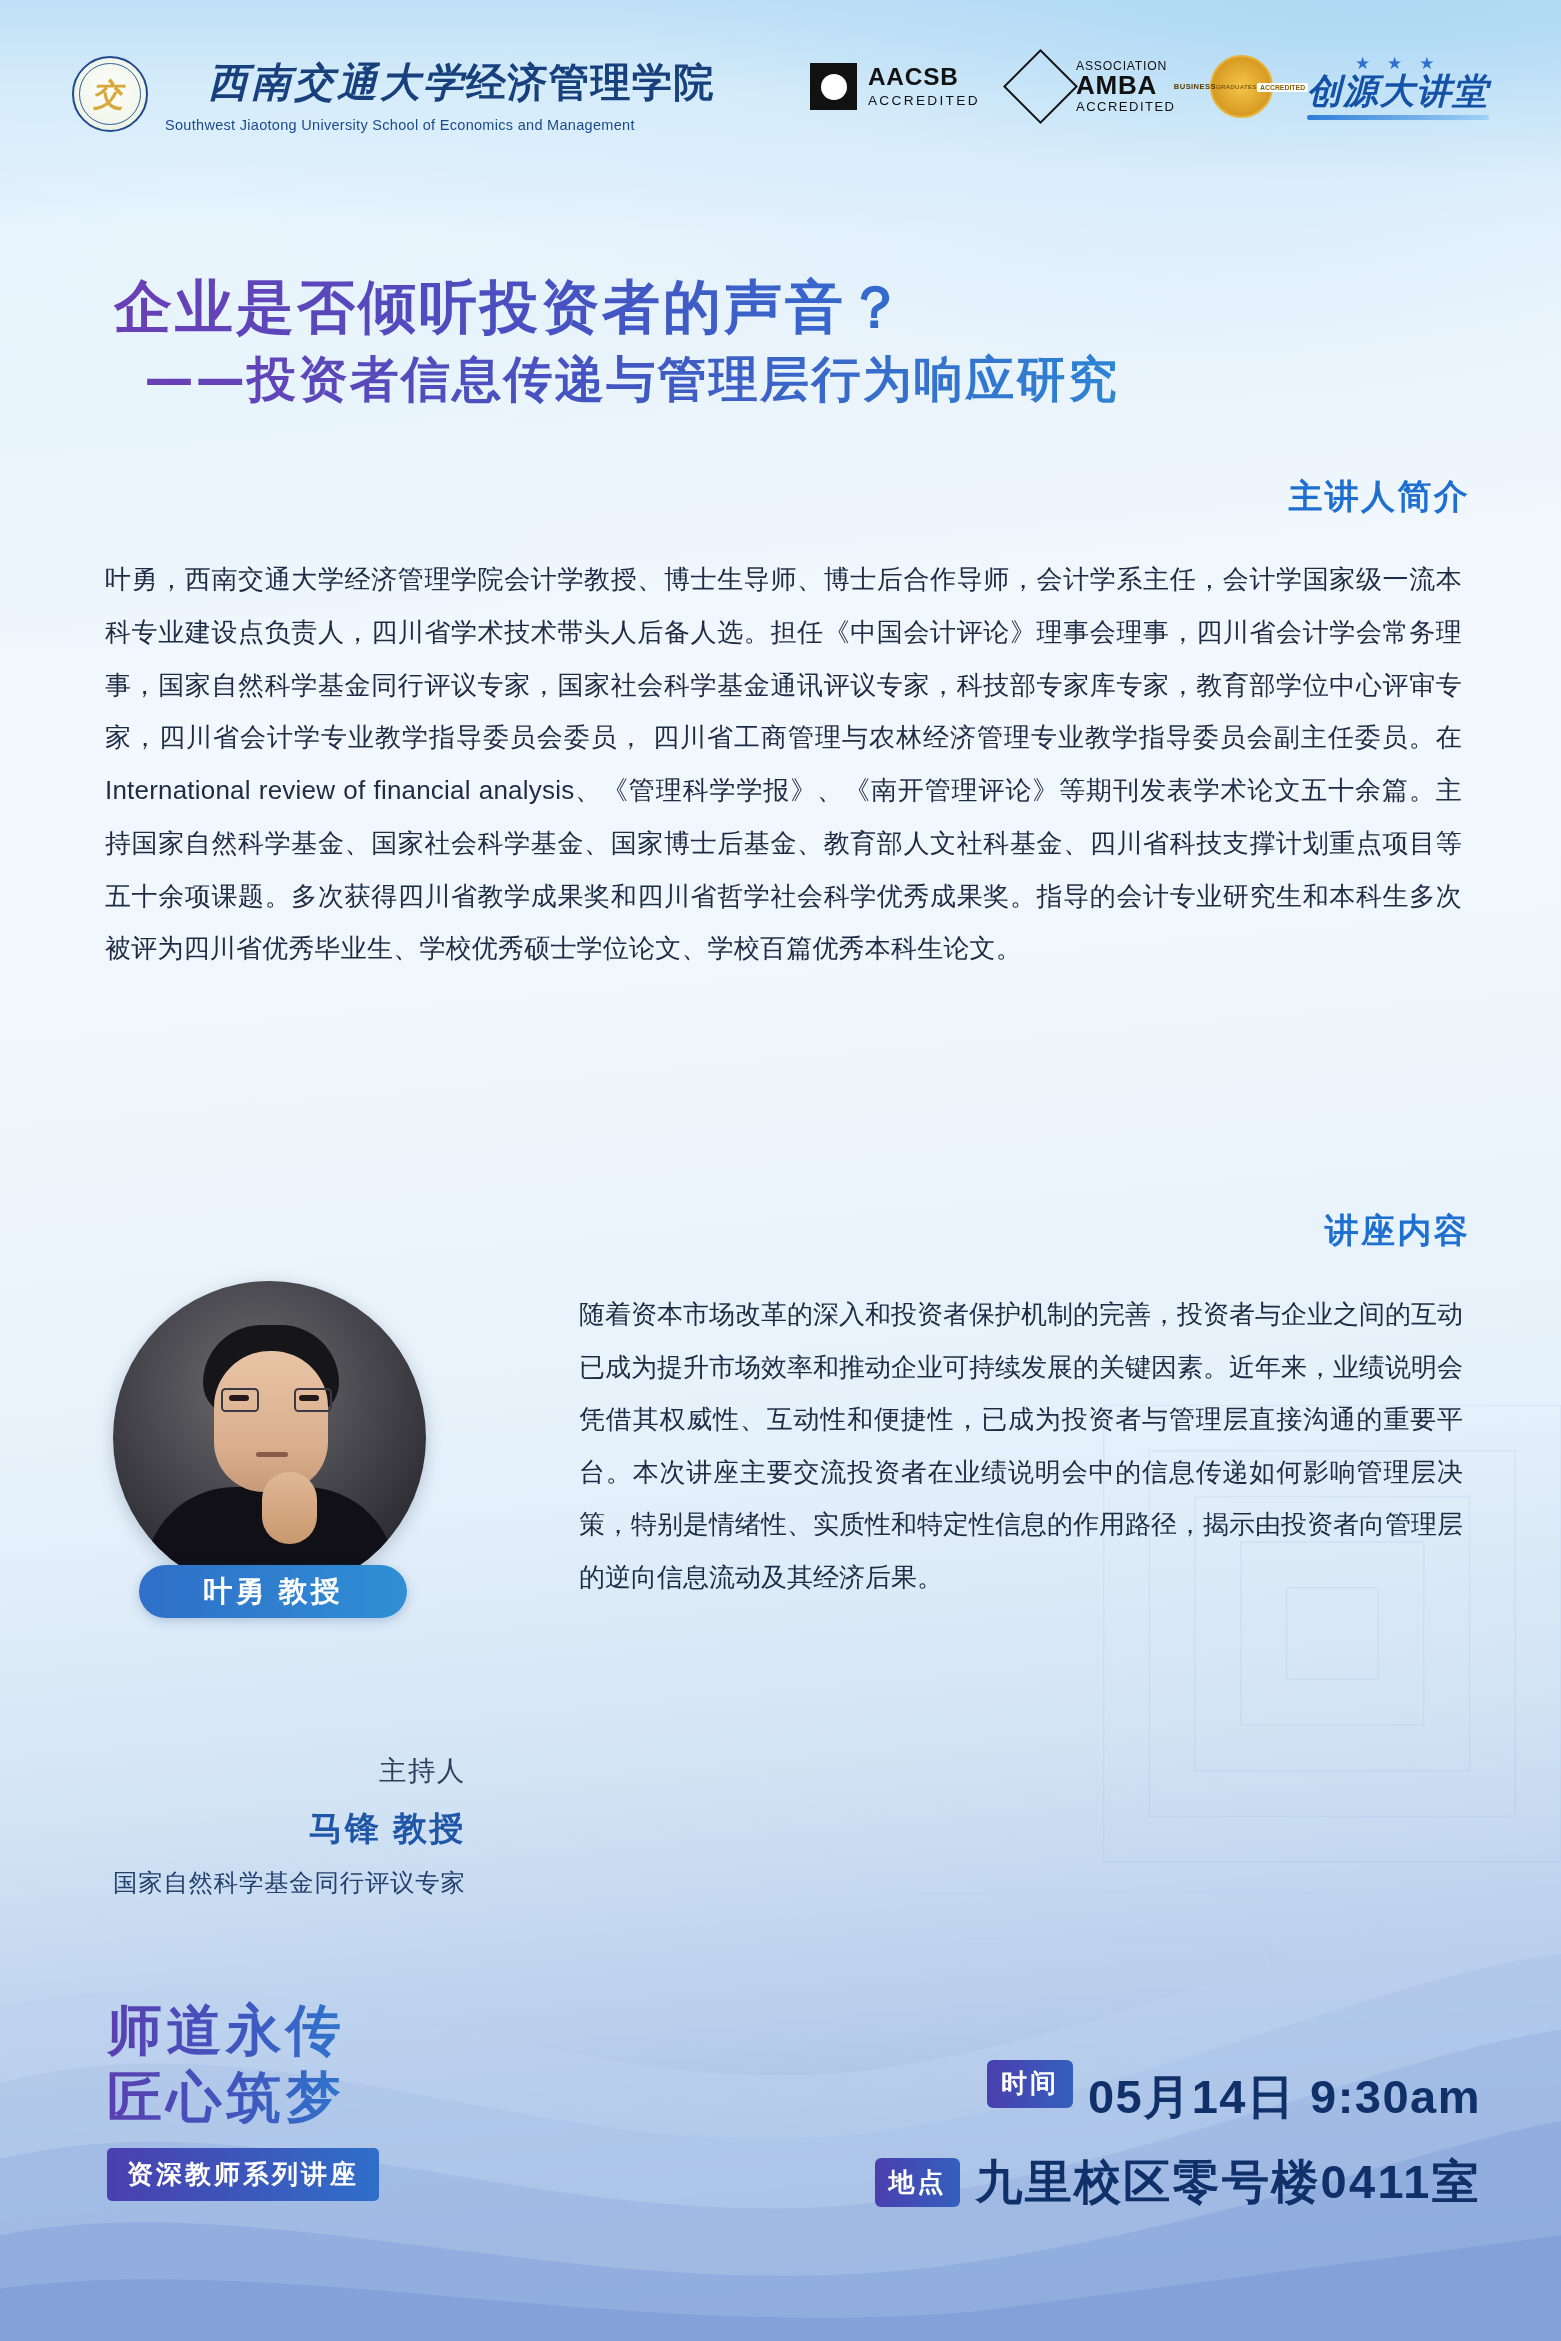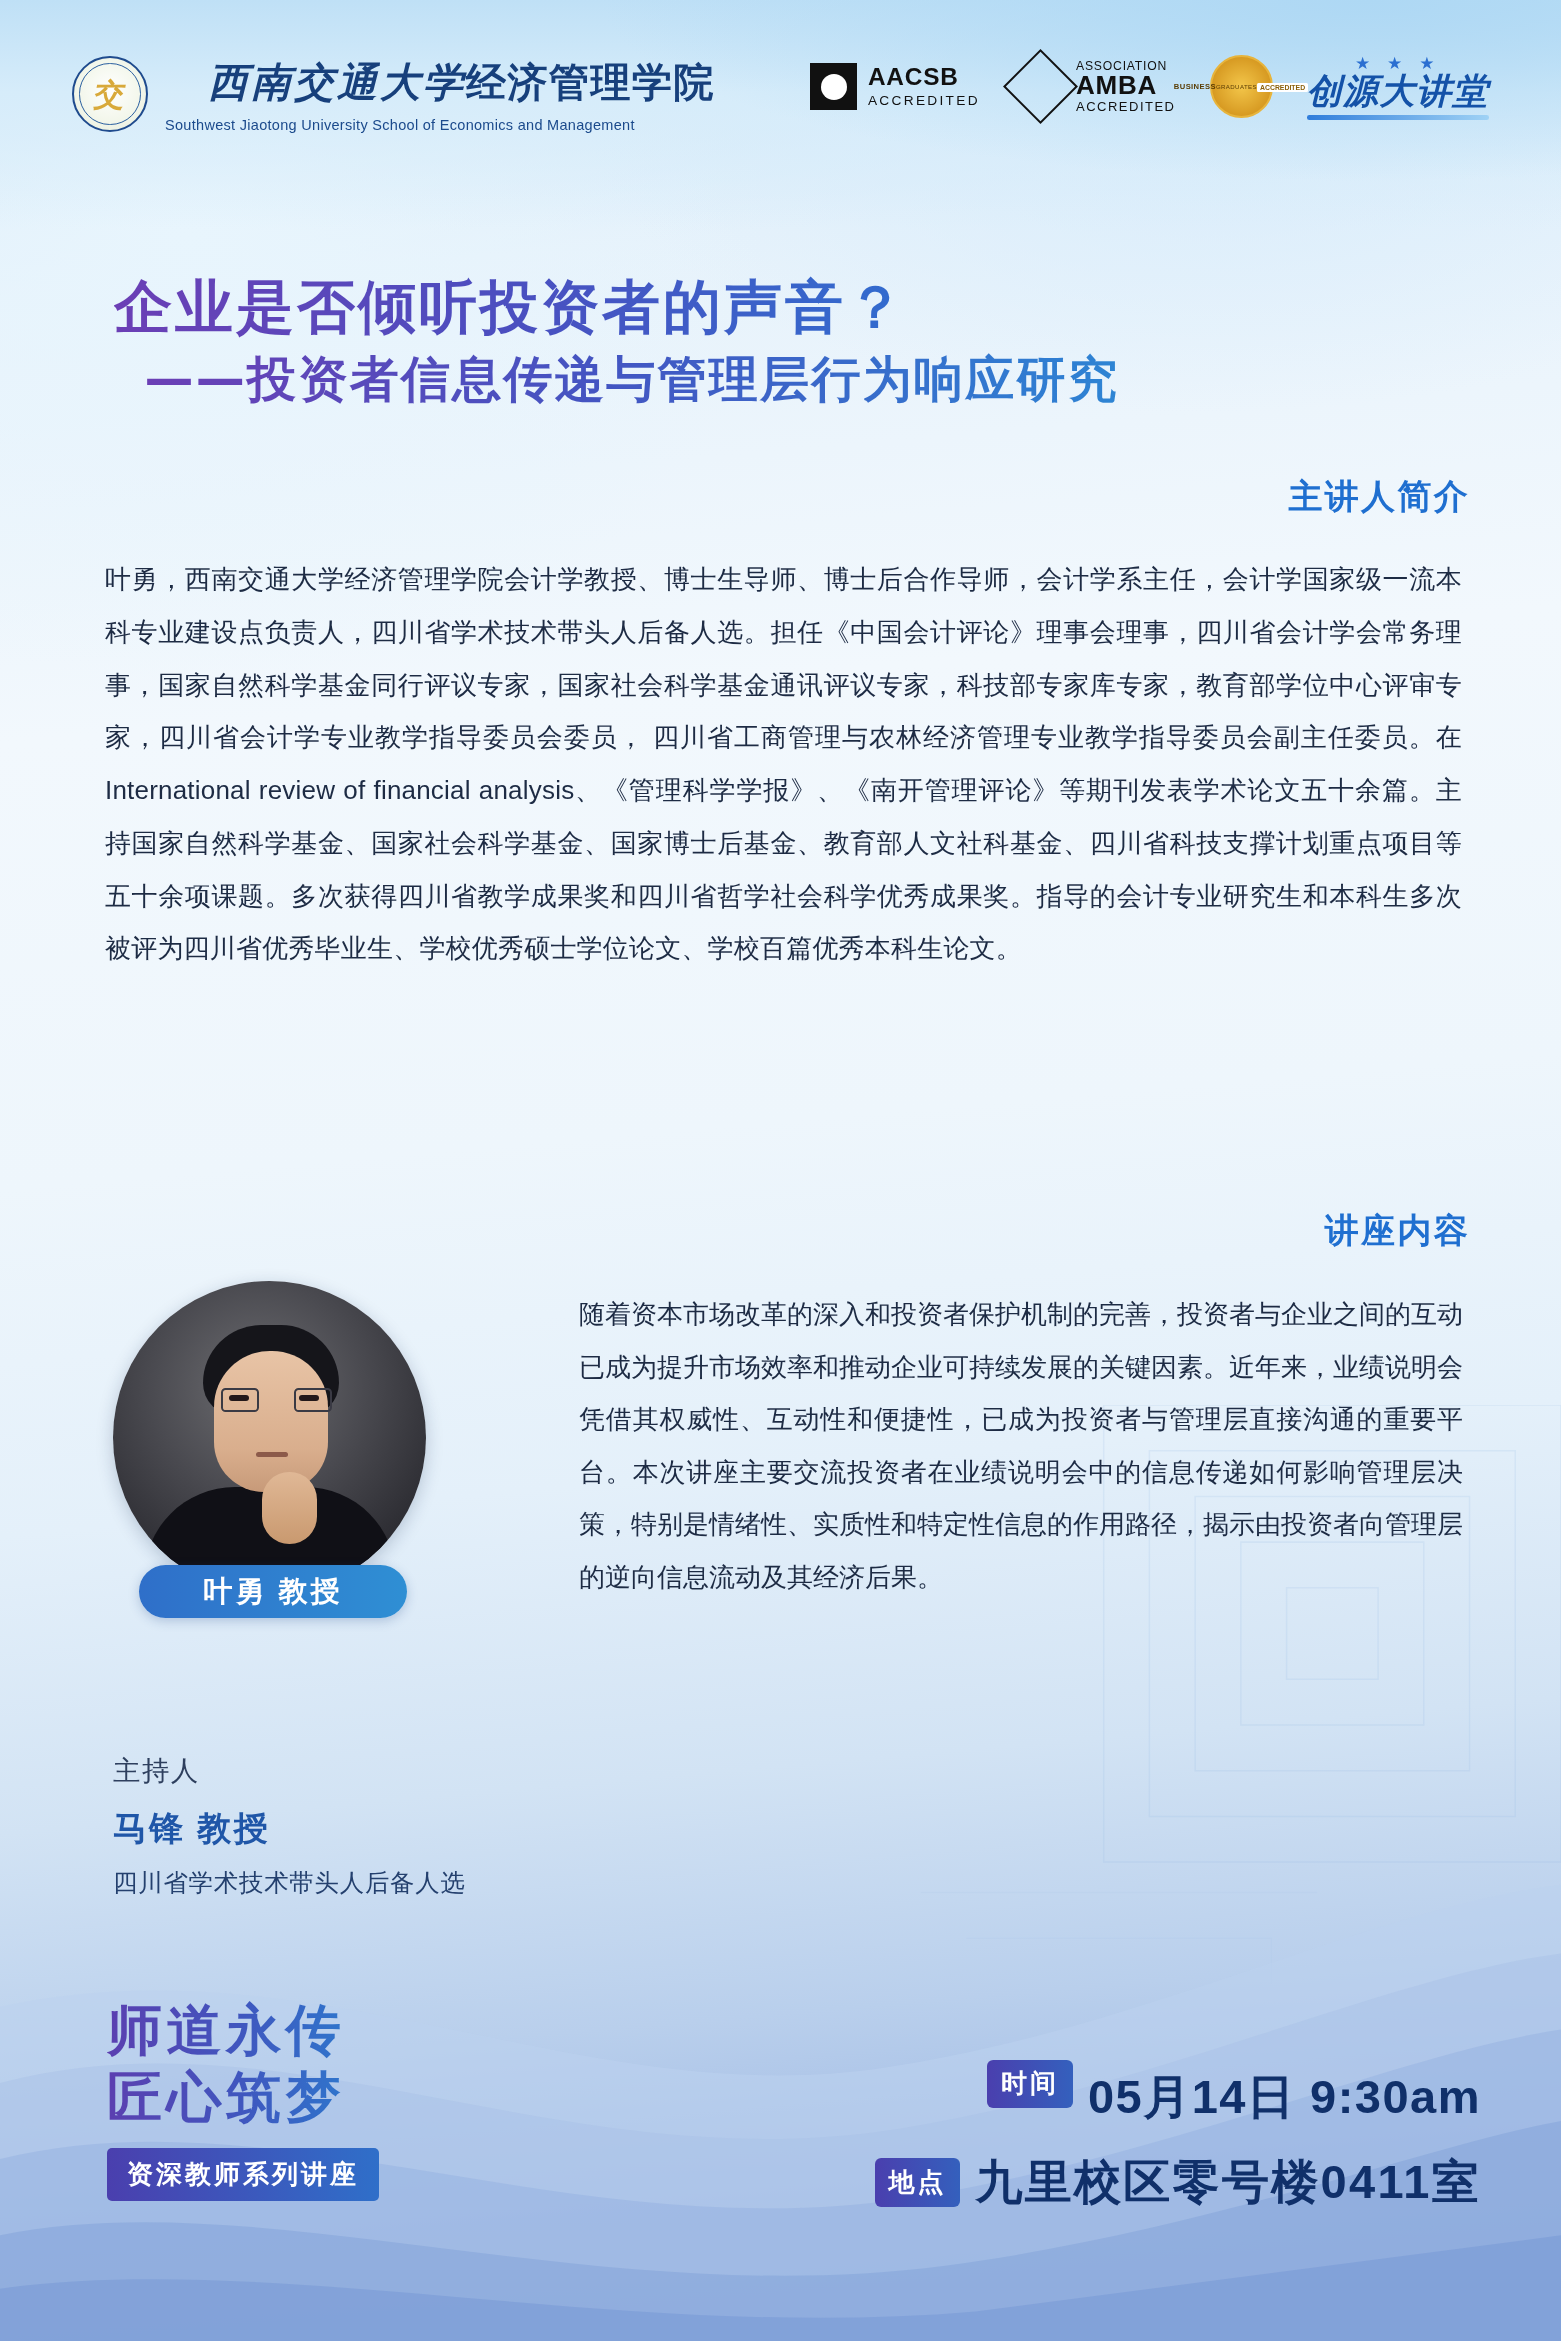--- a/index.html
+++ b/index.html
@@ -125,21 +125,21 @@
     color:#fff;font-size:29px;font-weight:bold;letter-spacing:3px;
     display:flex;align-items:center;justify-content:center;
     box-shadow:0 3px 10.7px rgba(30,70,140,.25);
   }
   .abstract{
     position:absolute;left:579px;top:1288px;width:884px;
     font-size:26px;line-height:2.02;color:#1d2b44;text-align:justify;
   }
 
   
-  .host{position:absolute;left:113px;top:1753px;}
+  .host{position:absolute;left:113px;top:1753px;text-align:right;}
   .host .lbl{font-size:27.4px;color:#2e3f5e;letter-spacing:1.5px;}
   .host .nm{font-size:34px;color:#1f56a8;font-weight:bold;letter-spacing:2.3px;margin-top:17px;}
   .host .ttl{font-size:24.4px;color:#24406e;margin-top:15.2px;letter-spacing:0.8px;}
 
   
   .slogan{position:absolute;left:107px;top:1997px;}
   .slogan .l{
     font-family:"DejaVu Sans",sans-serif;
     font-size:55px;font-weight:bold;letter-spacing:4.6px;line-height:1.22;
     background:linear-gradient(90deg,#5b3fb0 0%,#3f57bf 50%,#2a7fd0 100%);
@@ -264,21 +264,21 @@
       <div class="hand"></div>
     </div>
     <div class="name-badge">叶勇 教授</div>
   </div>
 
   <div class="abstract">随着资本市场改革的深入和投资者保护机制的完善，投资者与企业之间的互动已成为提升市场效率和推动企业可持续发展的关键因素。近年来，业绩说明会凭借其权威性、互动性和便捷性，已成为投资者与管理层直接沟通的重要平台。本次讲座主要交流投资者在业绩说明会中的信息传递如何影响管理层决策，特别是情绪性、实质性和特定性信息的作用路径，揭示由投资者向管理层的逆向信息流动及其经济后果。</div>
 
   <div class="host">
     <div class="lbl">主持人</div>
     <div class="nm">马锋 教授</div>
-    <div class="ttl">四川省学术技术带头人后备人选</div>
+    <div class="ttl">国家自然科学基金同行评议专家</div>
   </div>
 
   <div class="slogan">
     <div class="l">师道永传</div>
     <div class="l">匠心筑梦</div>
     <div class="tag">资深教师系列讲座</div>
   </div>
 
   <div class="meta">
     <div class="row">

